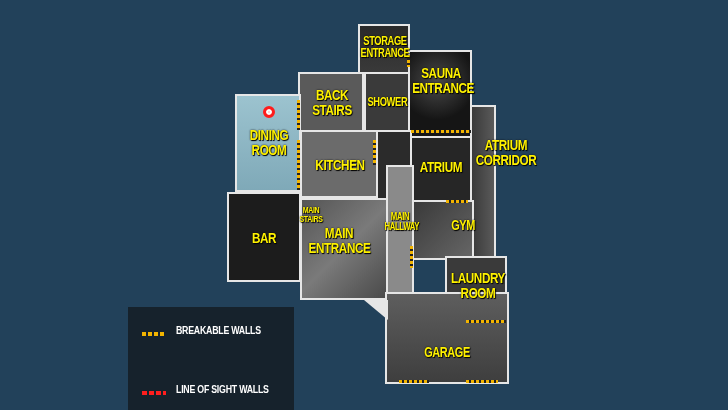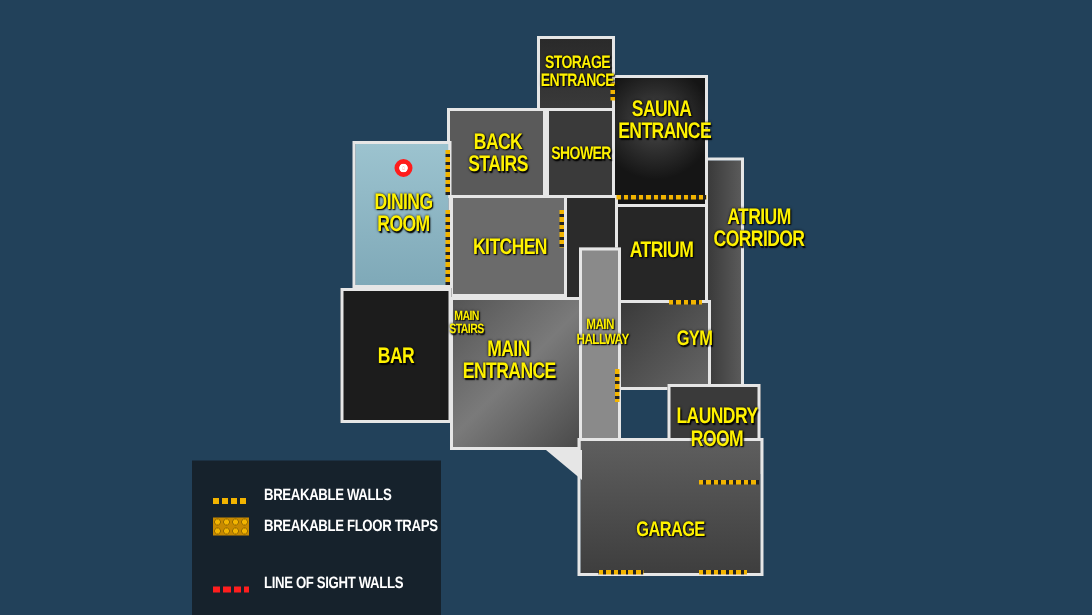--- a/index.html
+++ b/index.html
@@ -141,21 +141,17 @@
   <div class="lbl big" style="left:410px;top:345px;width:74px;font-size:14px;">GARAGE</div>
 
   <div class="pin"></div>
 </div>
 
 <div class="legend">
   <div class="legend-row" style="top:15px;">
     <div class="legend-swatch sw-bw"></div>
     <span class="legend-text">BREAKABLE WALLS</span>
   </div>
-  <div class="legend-row" style="top:36px;">
-    <div class="legend-swatch sw-bft"></div>
-    <span class="legend-text">BREAKABLE FLOOR TRAPS</span>
-  </div>
   <div class="legend-row" style="top:74px;">
     <div class="legend-swatch sw-los"></div>
     <span class="legend-text">LINE OF SIGHT WALLS</span>
   </div>
 </div>
 
 </body></html>

